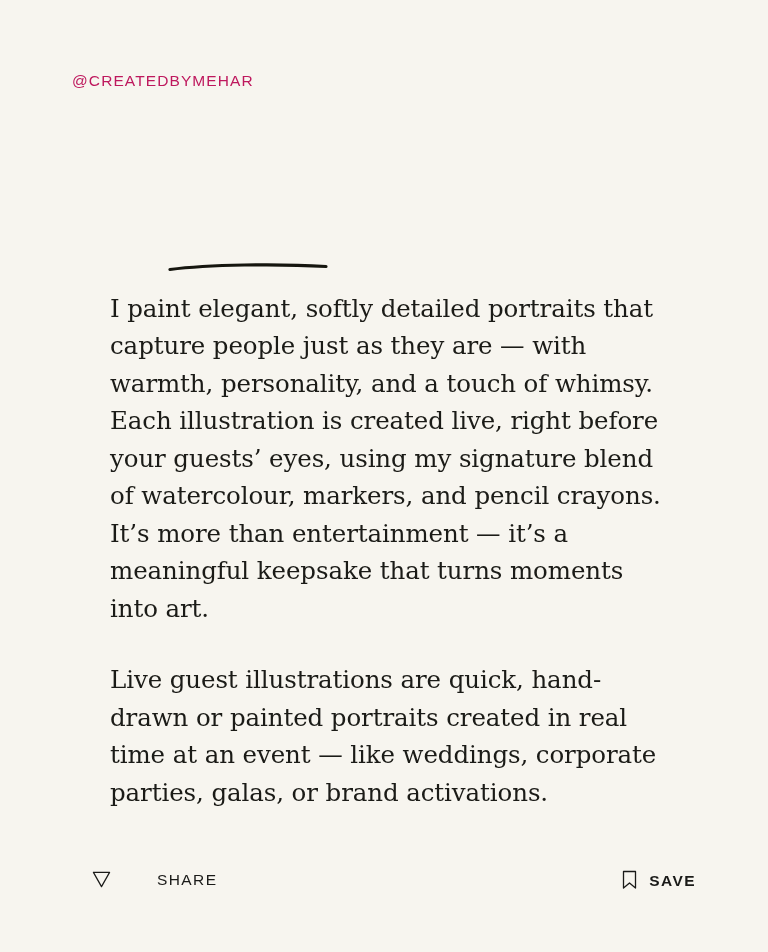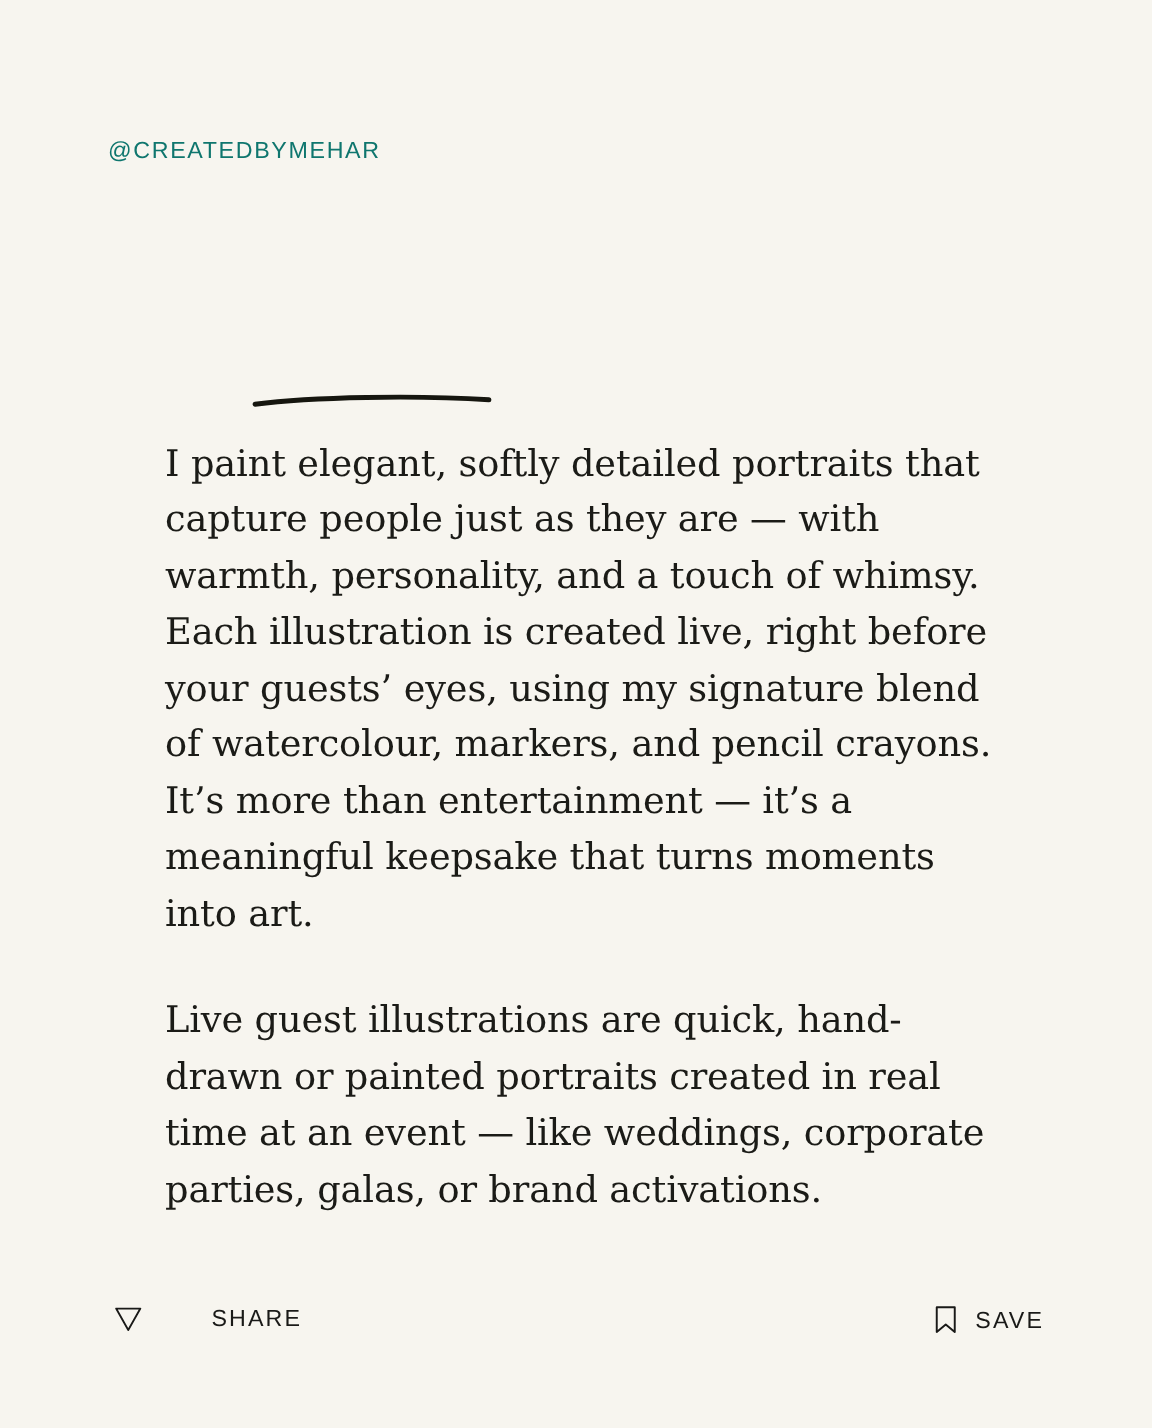--- a/index.html
+++ b/index.html
@@ -22,22 +22,21 @@
     padding: 0;
   }
   .handle {
     position: absolute;
     top: 72px;
     left: 72px;
     font-family: "Liberation Sans", sans-serif;
     font-size: 15.5px;
     letter-spacing: 1.1px;
     font-weight: 500;
-    color: #0f766e;
-    margin-top: 20px;
+    color: #be185d;
   }
   .title {
     position: absolute;
     top: 128px;
     left: 110px;
     width: 600px;
     font-family: "DejaVu Serif", serif;
     font-size: 56px;
     line-height: 1.12;
     font-weight: 400;
@@ -80,22 +79,22 @@
     display: flex;
     align-items: center;
     gap: 11px;
     font-family: "Liberation Sans", sans-serif;
     font-size: 15.5px;
     letter-spacing: 1.4px;
     color: #1a1a18;
     position: absolute;
     top: 0;
   }
-  .action.share { left: 4px; gap: 46px; }
-  .action.save { right: 0px; }
+  .action.share { left: 20px; gap: 46px; }
+  .action.save { right: 0px; font-weight: bold; }
   .action svg { display: block; }
   .action-label { line-height: 1; padding-top: 1px; }
 </style>
 </head>
 <body>
 
 <div class="card">
 
   <div class="handle">@CREATEDBYMEHAR</div>
 

